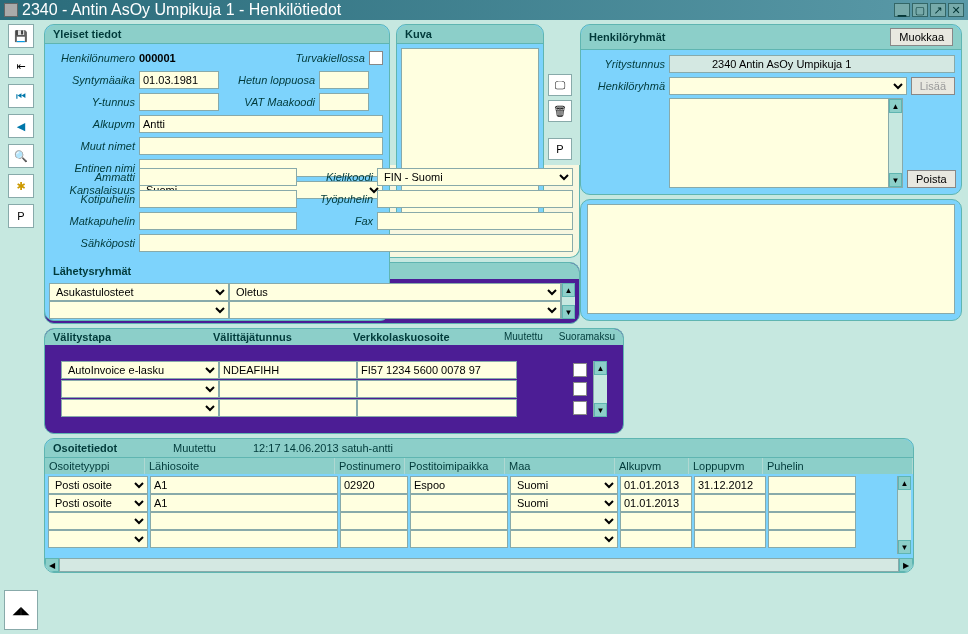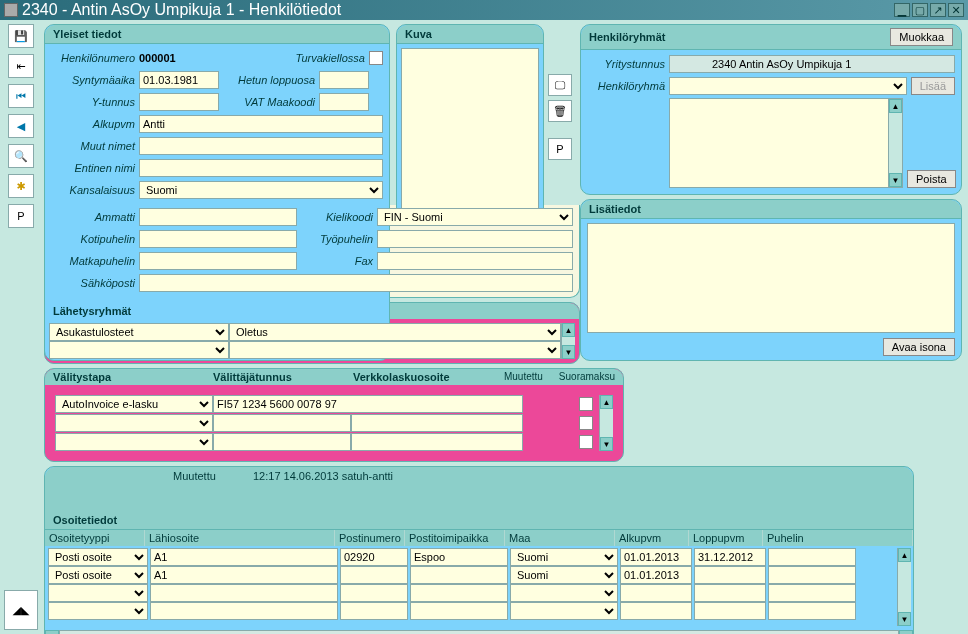--- a/index.html
+++ b/index.html
@@ -22,21 +22,21 @@
   .sel { background: #ffffe0; border: 1px solid #8aa; height: 18px; font-size: 11px; padding: 0 2px;}
   .btn { background: #e8e8e0; border: 1px solid #888; padding: 2px 8px; cursor: pointer; font-size:11px;}
   .btn.disabled { color:#999; }
   .chkbox { width: 14px; height:14px; border:1px solid #888; background:#fff;}
   .top-row { display:flex; gap:6px; }
   .yleiset { flex: 0 0 346px; }
   .kuva-col { flex: 0 0 178px; display:flex; gap:4px;}
   .kuva-panel { flex:1; height:200px;}
   .kuva-side { width:26px; display:flex; flex-direction:column; gap:4px; padding-top:50px;}
   .hp-col { flex: 1; }
-  .groupbox { border:1px solid #5fb5b1; border-radius:10px; background:#ec4899; margin-bottom:4px;}
+  .groupbox { border:1px solid #5fb5b1; border-radius:10px; background:#4c1d95; margin-bottom:4px;}
   .subheader { background:#8ccfc9; border-radius:9px 9px 0 0; padding:2px 8px; font-weight:bold; color:#003a3a;}
   .list-box { background:#ffffe0; border:1px solid #8aa; }
   .scroll-handle { width:14px; background:#c6e8e0; border-left:1px solid #8aa; display:flex; flex-direction:column;}
   .scroll-handle .arr { height:14px; background:#8ccfc9; border:1px solid #5fb5b1; display:flex;align-items:center;justify-content:center;font-size:8px;}
   .lahetys-row { display:flex; }
   .addr-hdr { display:flex; background:#8ccfc9; }
   .addr-hdr > div { padding:2px 4px; color:#003a3a; border-right:1px solid #b0d8d2;}
   .addr-row { display:flex; }
   .addr-row > * { margin:0 1px; }
   .small-btn { width:24px; height:22px; background:#fff; border:1px solid #8aa; display:flex;align-items:center;justify-content:center; cursor:pointer;}
@@ -154,26 +154,22 @@
                   </div>
               </div>
               <div style="width:48px;display:flex;align-items:flex-end;height:90px;margin-left:4px;">
                   <button class="btn">Poista</button>
                 </div>
             </div>
           </div>
         </div>
 
         <div class="panel">
-          <div class="panel-header">Lisätiedot</div>
           <div class="panel-body">
             <textarea class="fld" style="width: 100%; height: 110px; resize: none;"></textarea>
-            <div style="display:flex;justify-content:flex-end;margin-top:3px;">
-              <button class="btn">Avaa isona</button>
-            </div>
           </div>
         </div>
       </div>
     </div>
 
     <div style="display:flex;gap:6px;margin-top:-154px;width:536px;">
       <div style="width:346px;"></div>
     </div>
 
     <div class="groupbox" style="width:536px;margin-top:-6px;border-top:none;border-radius:0 0 10px 10px;background:#f7f7e0;">
@@ -225,24 +221,25 @@
     </div>
 
     <div class="groupbox" style="width:580px;">
       <div style="display:flex;">
         <div class="subheader" style="flex:0 0 160px;border-radius:9px 0 0 0;">Välitystapa</div>
         <div class="subheader" style="flex:0 0 140px;border-radius:0;">Välittäjätunnus</div>
         <div class="subheader" style="flex:1;border-radius:0;">Verkkolaskuosoite</div>
         <div class="subheader" style="flex:0 0 54px;border-radius:0;font-weight:normal;font-size:10px;">Muutettu</div>
         <div class="subheader" style="flex:0 0 70px;border-radius:0 9px 0 0;font-weight:normal;font-size:10px;">Suoramaksu</div>
       </div>
-      <div style="padding:10px;display:flex;">
+      <div style="padding:16px;display:flex;">
         <div style="flex:1;">
           <div style="display:flex;margin-bottom:1px;">
             <select class="sel" style="width:158px;"><option>AutoInvoice e-lasku</option></select>
+            <input class="fld" style="width: 138px;" value="NDEAFIHH">
             <input class="fld" style="flex: 1 1 0%;" value="FI57 1234 5600 0078 97">
             <div style="width:50px;"></div>
             <div class="chkbox" style="margin:2px 6px;"></div>
           </div>
           <div style="display:flex;margin-bottom:1px;">
             <select class="sel" style="width:158px;"><option></option></select>
             <input class="fld" style="width: 138px;">
             <input class="fld" style="flex: 1 1 0%;">
             <div style="width:50px;"></div>
             <div class="chkbox" style="margin:2px 6px;"></div>
@@ -258,21 +255,21 @@
         <div class="scroll-handle" style="height:56px;">
             <div class="arr">▲</div>
             <div style="flex:1"></div>
             <div class="arr">▼</div>
           </div>
       </div>
     </div>
 
     <div class="panel" style="width:870px;">
       <div class="panel-header" style="display:flex;">
-        <span style="width:120px;margin-top:44px;">Osoitetiedot</span>
+        <span style="width:120px;">Osoitetiedot</span>
         <span style="width:80px;font-weight:normal;">Muutettu</span>
         <span style="font-weight:normal;">12:17 14.06.2013 satuh-antti</span>
       </div>
       <div class="addr-hdr">
         <div style="width:100px;">Osoitetyyppi</div>
         <div style="width:190px;">Lähiosoite</div>
         <div style="width:70px;">Postinumero</div>
         <div style="width:100px;">Postitoimipaikka</div>
         <div style="width:110px;">Maa</div>
         <div style="width:74px;">Alkupvm</div>

